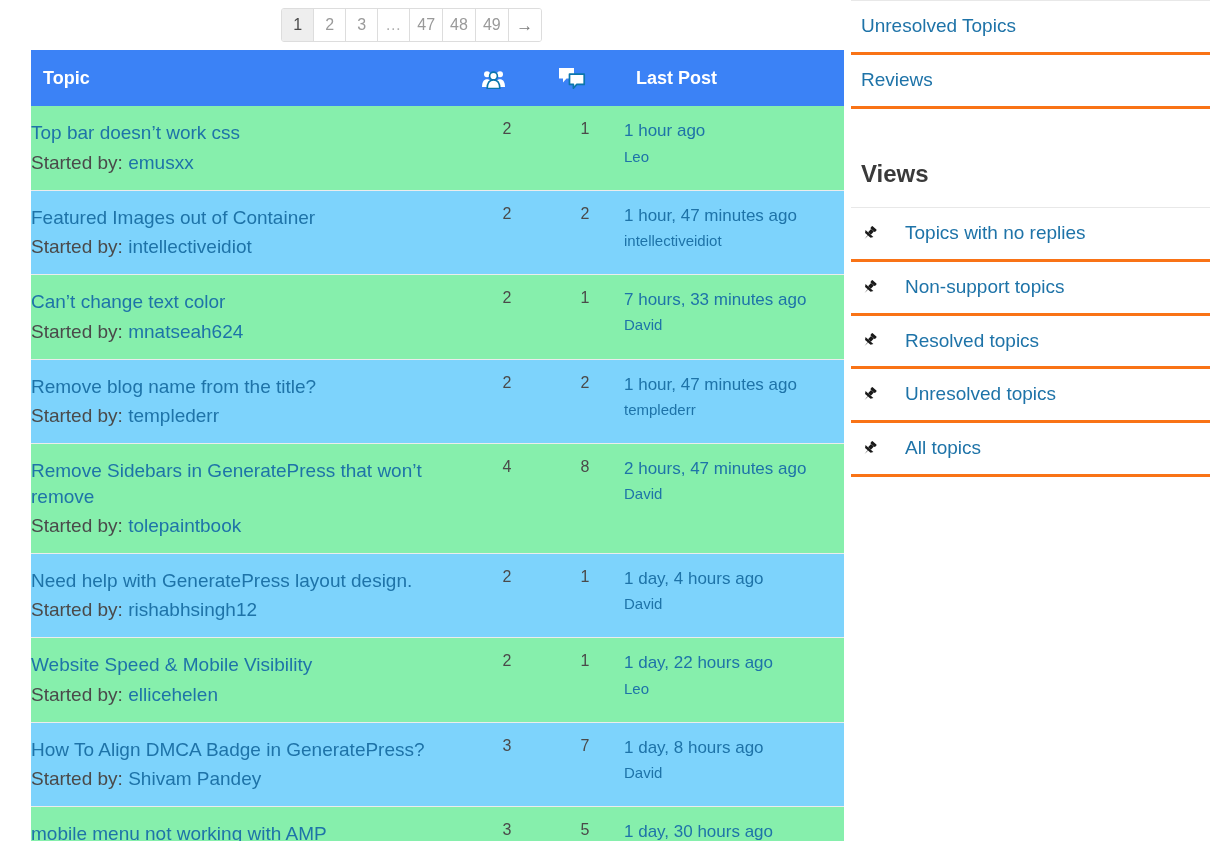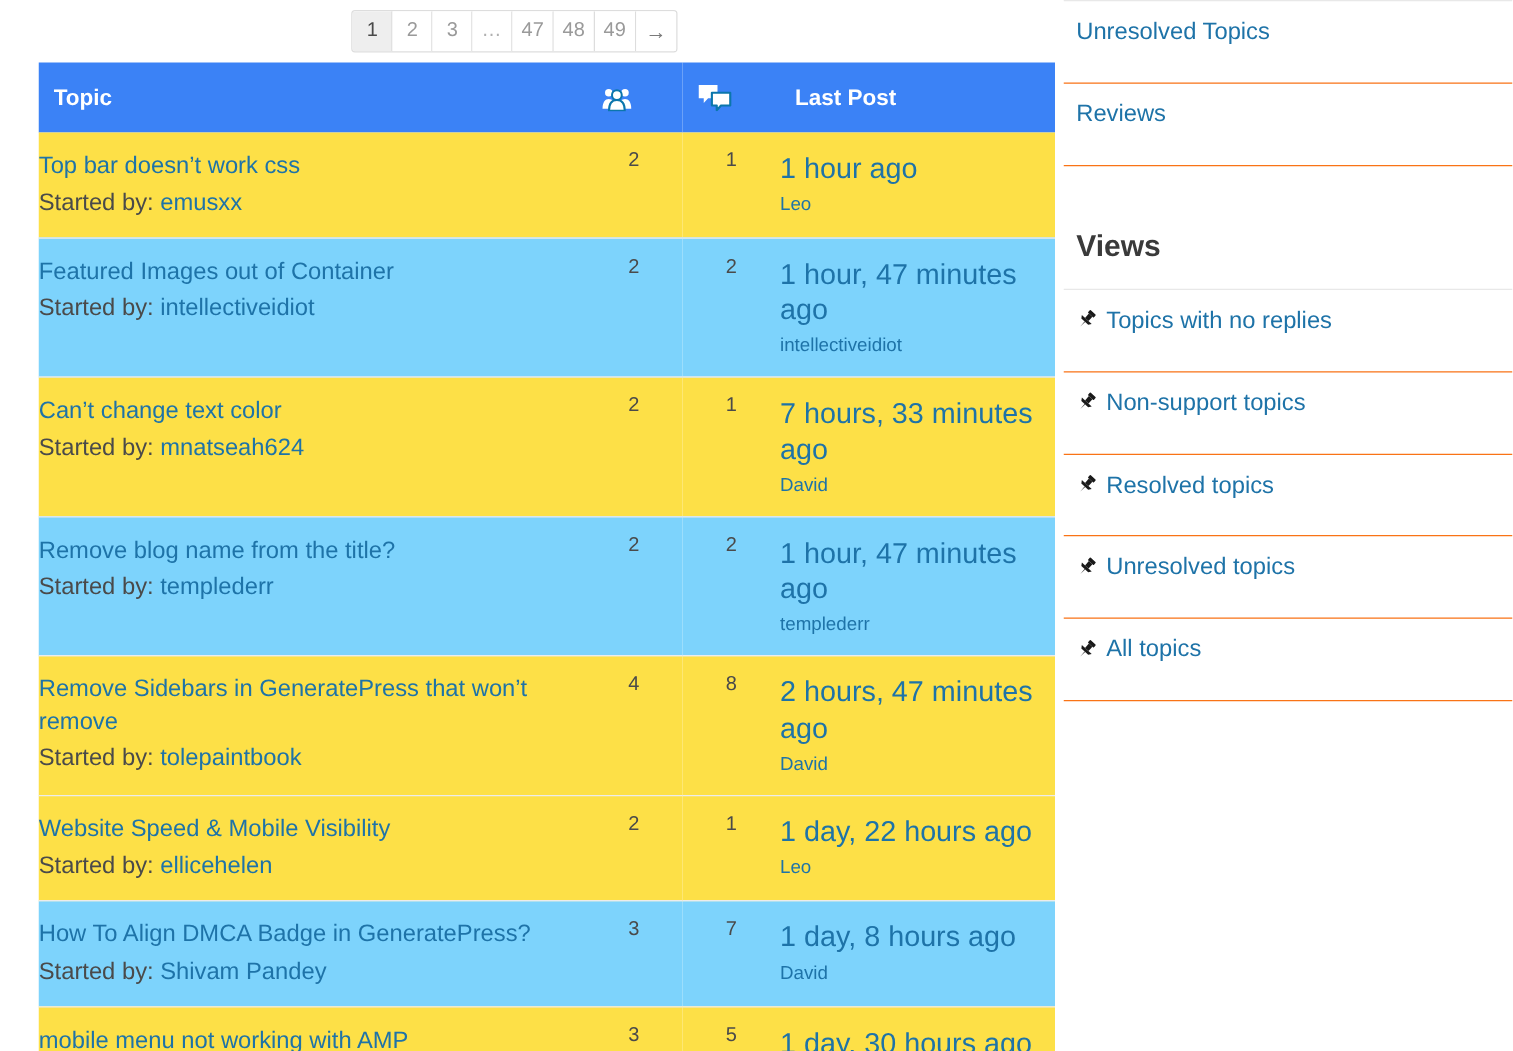--- a/index.html
+++ b/index.html
@@ -97,21 +97,21 @@
   th.col-posts  { width: 66px; text-align: center; padding-left: 0; }
   th.col-last   { width: 208px; padding-left: 12px; }
 
   .hdr-icon {
     display: inline-block;
     vertical-align: middle;
     line-height: 0;
   }
 
   .forum-table tbody tr { background: #7dd3fc; }
-  .forum-table tbody tr.alt { background: #fde047; }
+  .forum-table tbody tr.alt { background: #86efac; }
   .forum-table tbody td {
     border-bottom: 1px solid #ececec;
     vertical-align: top;
     padding: 14px 0 16px 0;
   }
   td.cell-topic  { padding-left: 12px; padding-right: 10px; }
   td.cell-voices { text-align: center; font-size: 16px; color: #4a4a4a; padding-top: 16px; }
   td.cell-posts  { text-align: center; font-size: 16px; color: #4a4a4a; padding-top: 16px; }
   td.cell-last   { padding-left: 12px; padding-right: 8px; }
 
@@ -127,38 +127,38 @@
     font-size: 19px;
     color: #4a4a4a;
   }
   .topic-meta .author {
     color: #1e73a8;
     text-decoration: none;
   }
 
   .lastpost-time {
     color: #1e73a8;
-    font-size: 23px;
+    font-size: 17px;
     line-height: 1.25;
     text-decoration: none;
     display: block;
   }
   .lastpost-author {
     margin-top: 6px;
     font-size: 15px;
     color: #1e73a8;
     text-decoration: none;
     display: block;
   }
 
   
   .side-menu { list-style: none; margin: 0; padding: 0; }
   .side-menu li {
-    border-bottom: 1px solid #f97316;
-    padding: 14px 0 28px 10px;
+    border-bottom: 3px solid #f97316;
+    padding: 14px 0 14px 10px;
   }
   .side-menu li:first-child { border-top: 1px solid #e8e8e8; }
   .side-link {
     color: #1e73a8;
     font-size: 19px;
     text-decoration: none;
     line-height: 1.2;
   }
   .side-heading {
     font-size: 24px;
@@ -169,21 +169,21 @@
   }
   .pin-icon {
     display: inline-block;
     width: 18px;
     margin-right: 6px;
     vertical-align: baseline;
     font-size: 17px;
     color: #222;
     line-height: 1;
   }
-  .views-menu li { padding-left: 10px; display: flex; align-items: center; }
+  .views-menu li { padding-left: 10px; display: flex; align-items: flex-end; gap: 20px; }
 </style>
 </head>
 <body>
 
 <div class="page">
 
   <div class="content-col">
 
     <div class="pagination-wrap">
       <div class="pagination">
@@ -276,20 +276,32 @@
           </tr>
           <tr class="alt">
             <td class="cell-topic">
               <div><a class="topic-link">Remove Sidebars in GeneratePress that won’t remove</a></div>
               <div class="topic-meta"><span>Started by:</span> <a class="author">tolepaintbook</a></div>
             </td>
             <td class="cell-voices">4</td>
             <td class="cell-posts">8</td>
             <td class="cell-last">
               <a class="lastpost-time">2 hours, 47 minutes ago</a>
+              <a class="lastpost-author">David</a>
+            </td>
+          </tr>
+          <tr>
+            <td class="cell-topic">
+              <div><a class="topic-link">Need help with GeneratePress layout design.</a></div>
+              <div class="topic-meta"><span>Started by:</span> <a class="author">rishabhsingh12</a></div>
+            </td>
+            <td class="cell-voices">2</td>
+            <td class="cell-posts">1</td>
+            <td class="cell-last">
+              <a class="lastpost-time">1 day, 4 hours ago</a>
               <a class="lastpost-author">David</a>
             </td>
           </tr>
           <tr class="alt">
             <td class="cell-topic">
               <div><a class="topic-link">Website Speed &amp; Mobile Visibility</a></div>
               <div class="topic-meta"><span>Started by:</span> <a class="author">ellicehelen</a></div>
             </td>
             <td class="cell-voices">2</td>
             <td class="cell-posts">1</td>

